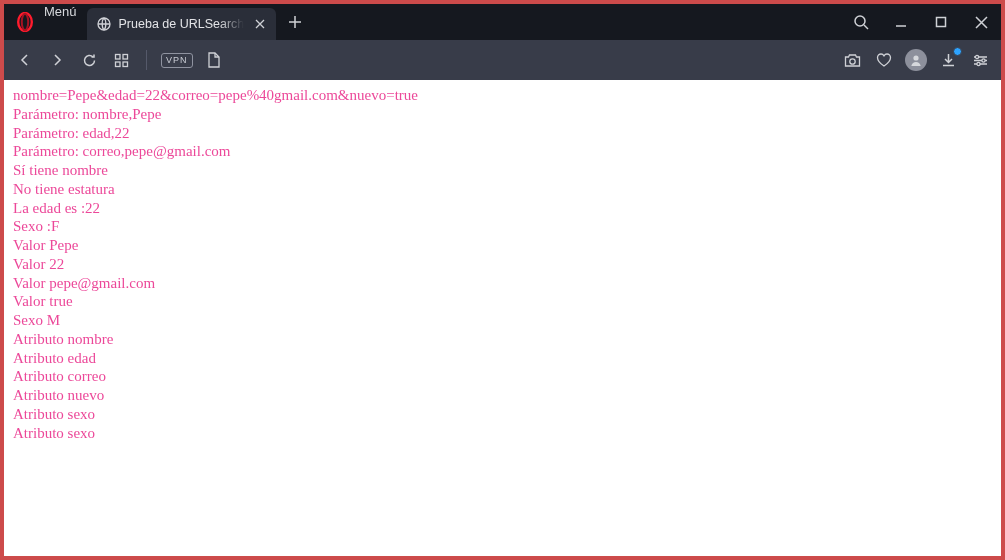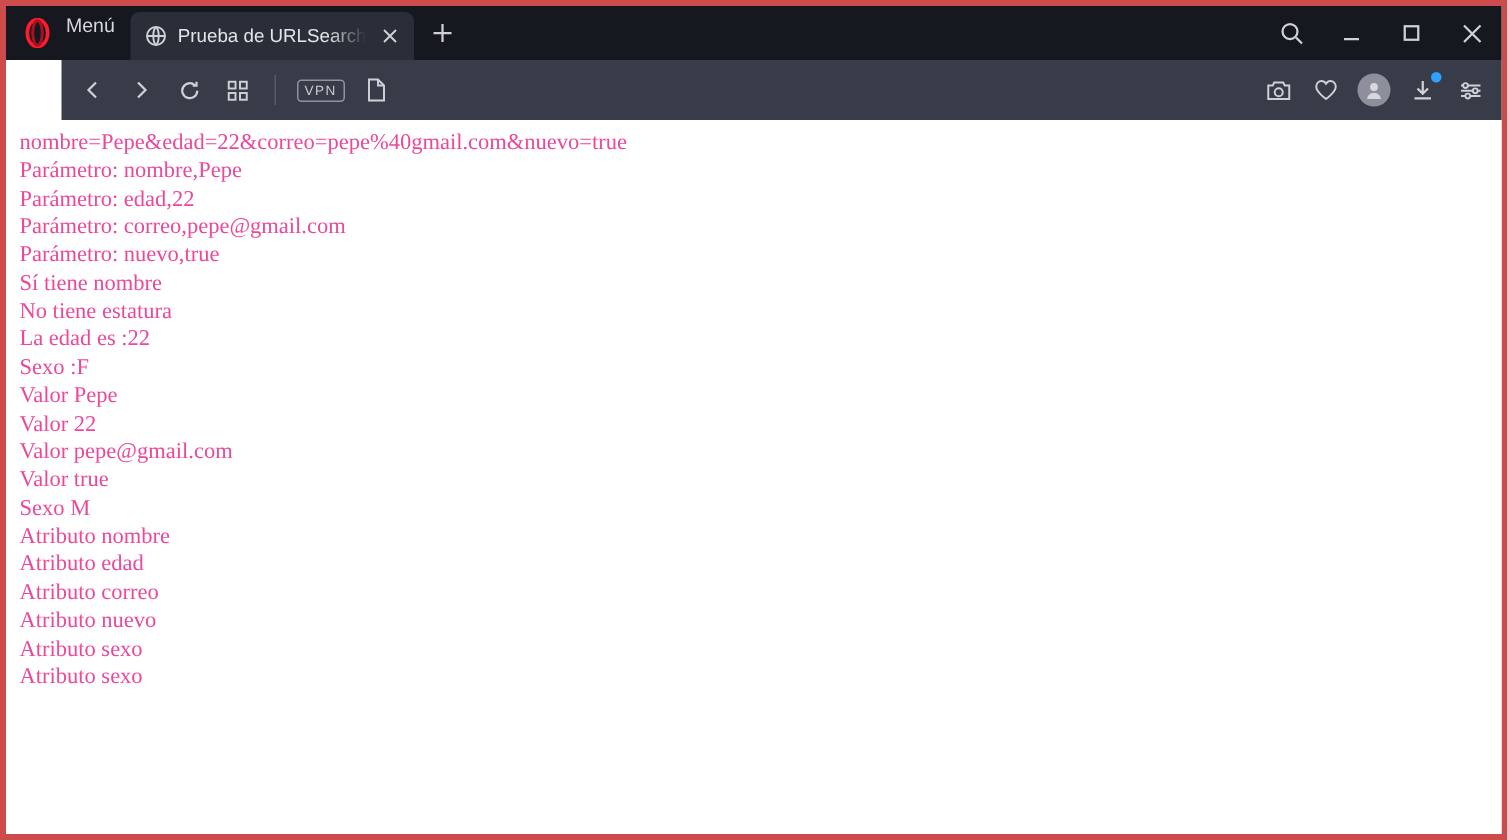--- a/index.html
+++ b/index.html
@@ -3,34 +3,34 @@
 <meta charset="utf-8">
 <style>
   * { margin: 0; padding: 0; box-sizing: border-box; }
   html, body { width: 1005px; height: 560px; overflow: hidden; font-family: Arial, sans-serif; }
   .frame { width: 1005px; height: 560px; background: #cd4b4b; padding: 4px; }
   .window { width: 100%; height: 100%; background: #fff; display: flex; flex-direction: column; }
 
   
   .titlebar { height: 36px; background: #15181f; display: flex; align-items: stretch; color: #d6d8dc; }
   .opera-logo { width: 22px; height: 22px; margin: 7px 6px 7px 10px; display:flex; align-items:center; justify-content:center;}
-  .menu-btn { display: flex; align-items: center; padding: 0 10px 12px 2px; font-size: 13px; cursor: default; }
+  .menu-btn { display: flex; padding: 0 10px 12px 2px; font-size: 13px; cursor: default; }
   .tab { display: flex; align-items: center; background: #2a2e39; border-top-left-radius: 6px; border-top-right-radius: 6px; margin-top:4px; padding: 0 8px 0 10px; max-width: 195px; height: 32px; gap:8px; }
   .tab .globe { width:14px; height:14px; display:flex; align-items:center; justify-content:center;}
   .tab-title { font-size: 12.5px; color:#e3e4e7; white-space:nowrap; overflow:hidden; text-overflow:clip; max-width:125px; mask-image:linear-gradient(to right,black 80%,transparent);}
   .tab-close { width:16px;height:16px;display:flex;align-items:center;justify-content:center;}
   .newtab { display:flex; align-items:center; justify-content:center; width:30px; height:30px; margin-top:3px; margin-left:4px;}
   .title-spacer { flex:1; }
   .win-controls { display:flex; align-items:center; gap:0; }
   .win-btn { width:40px; height:36px; display:flex; align-items:center; justify-content:center; }
   .win-btn.search { width:40px; }
   .win-btn svg { display:block; }
 
   
-  .addrbar { height:40px; background:#383c49; display:flex; align-items:center; padding:0 10px; gap:10px; color:#cfd1d6;margin-left:37px;}
+  .addrbar { height:40px; background:#383c49; display:flex; align-items:center; padding:0 10px; gap:10px; color:#cfd1d6;}
   .ico { width:22px; height:22px; display:flex; align-items:center; justify-content:center; }
   .divider { width:1px; height:20px; background:#55596a; margin:0 4px;}
   .vpn { border:1px solid #8f93a0; border-radius:3px; font-size:9px; letter-spacing:1px; padding:1.5px 4px; color:#c9ccd4; font-family:Arial,sans-serif;}
   .url { font-size:13px; color:#d9dbdf; flex:0 1 auto; white-space:nowrap; }
   .addr-spacer { flex:1; }
   .avatar { width:22px;height:22px;border-radius:50%;background:#8d909c;display:flex;align-items:center;justify-content:center;}
   .dot-badge { position:relative; }
   .dot-badge::after { content:""; position:absolute; top:-2px; right:-3px; width:7px; height:7px; background:#2da3ff; border-radius:50%; border:1px solid #383c49;}
 
   
@@ -168,21 +168,20 @@
             <circle cx="5.5" cy="10" r="1.6" fill="#383c49" stroke="#cfd1d6" stroke-width="1.3"></circle>
           </svg>
       </div>
     </div>
 
     <div class="content">
       <div>nombre=Pepe&amp;edad=22&amp;correo=pepe%40gmail.com&amp;nuevo=true</div>
       <div>Parámetro: nombre,Pepe</div>
       <div>Parámetro: edad,22</div>
       <div>Parámetro: correo,pepe@gmail.com</div>
-      <div>Parámetro: nuevo,true</div>
       <div>Sí tiene nombre</div>
       <div>No tiene estatura</div>
       <div>La edad es :22</div>
       <div>Sexo :F</div>
       <div>Valor Pepe</div>
       <div>Valor 22</div>
       <div>Valor pepe@gmail.com</div>
       <div>Valor true</div>
       <div>Sexo M</div>
       <div>Atributo nombre</div>

